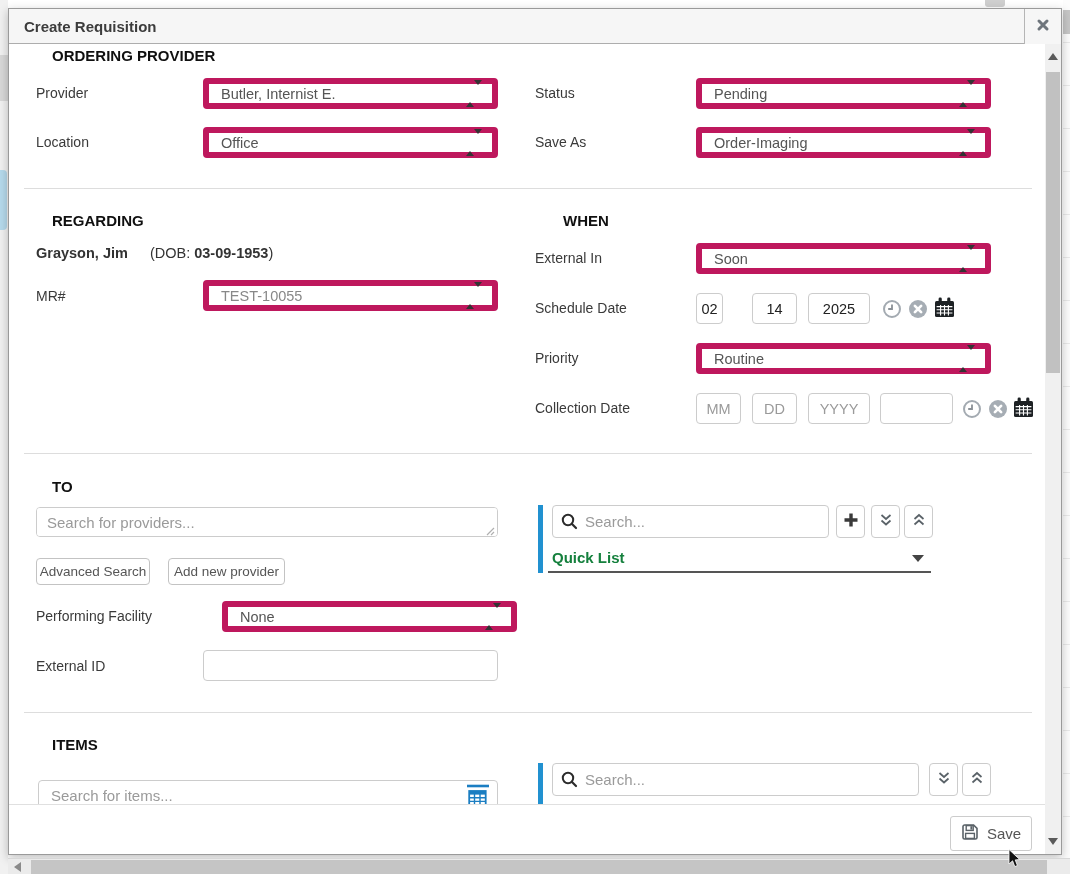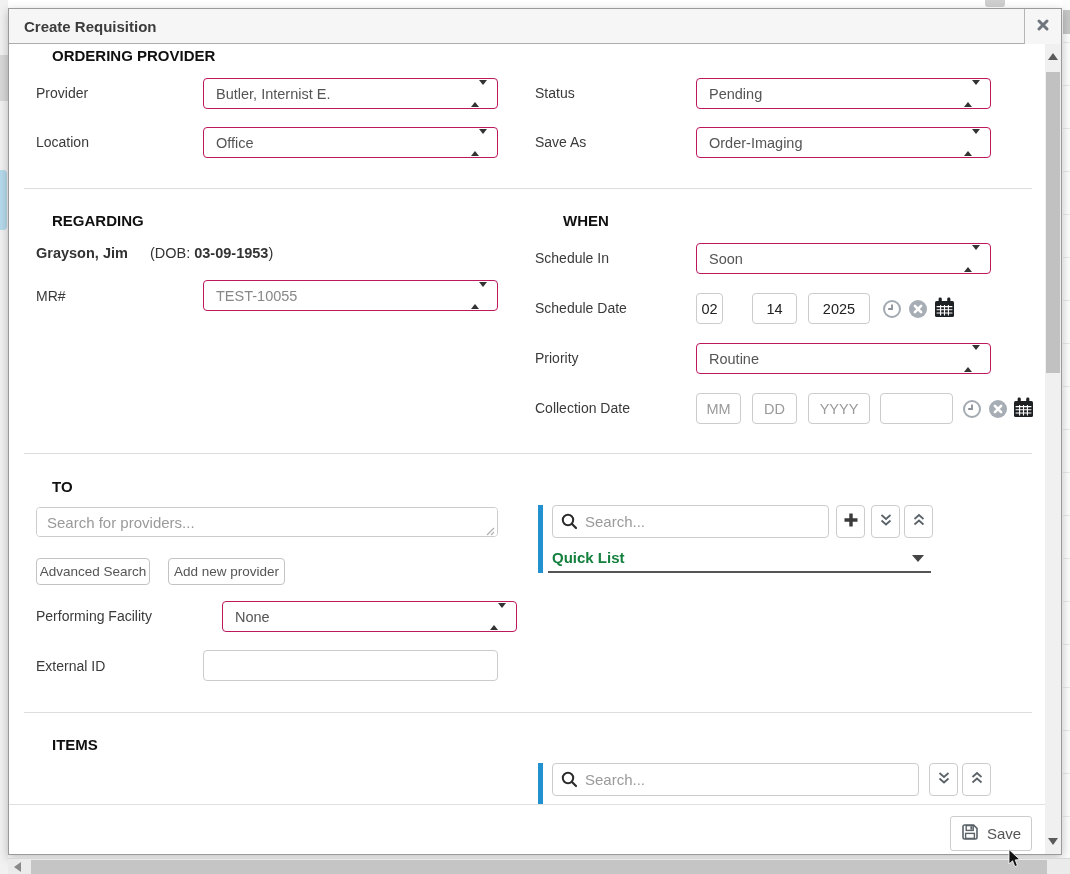--- a/index.html
+++ b/index.html
@@ -19,21 +19,21 @@
          box-shadow:0 3px 9px rgba(0,0,0,.25);}
   .mhead{left:0;top:0;width:100%;height:35px;background:#f6f6f6;border-bottom:1px solid #adadad;}
   .mtitle{left:15px;top:0;height:35px;line-height:35px;font-size:15px;font-weight:bold;color:#3c3c3c;}
   .mclose{right:0;top:0;width:37px;height:35px;border-left:1px solid #b5b5b5;background:#f6f6f6;
           display:flex;align-items:center;justify-content:center;cursor:pointer;}
   
   .sech{font-size:15px;font-weight:bold;color:#101010;white-space:nowrap;margin-left:28px;}
   .lbl{font-size:14px;color:#3a3a3a;white-space:nowrap;}
   .hr{height:1px;background:#ddd;}
   
-  .select{height:31px;background:#fff;border:1px solid #be185d;border-radius:4px;cursor:pointer;text-decoration:underline;}
+  .select{height:31px;background:#fff;border:6px solid #be185d;border-radius:4px;cursor:pointer;text-decoration:underline;}
   .select .val{position:absolute;left:12px;top:50%;transform:translateY(-50%);
                font-size:14.5px;color:#555;white-space:nowrap;}
   .select .val.lighter{color:#888;}
   .updown{position:absolute;right:10px;top:50%;transform:translateY(-50%);}
   .updown .tu{width:0;height:0;border-left:4.5px solid transparent;border-right:4.5px solid transparent;
               border-bottom:5.5px solid #333;margin-bottom:3px;}
   .updown .td{width:0;height:0;border-left:4.5px solid transparent;border-right:4.5px solid transparent;
               border-top:5.5px solid #333;}
   
   .inp{border:1px solid #ccc;border-radius:4px;font-family:inherit;font-size:14.5px;color:#222;
@@ -134,21 +134,21 @@
     </div>
 
     <div class="abs lbl" style="left:27px;top:279px;">MR#</div>
     <div class="abs select" style="left:194px;top:271px;width:295px;">
       <span class="val lighter">TEST-10055</span>
       <span class="updown"><span class="tu"></span><span class="td"></span></span>
     </div>
 
     <div class="abs sech" style="left:526px;top:203px;">WHEN</div>
 
-    <div class="abs lbl" style="left:526px;top:241px;">Schedule In</div>
+    <div class="abs lbl" style="left:526px;top:241px;">External In</div>
     <div class="abs select" style="left:687px;top:234px;width:295px;">
       <span class="val">Soon</span>
       <span class="updown"><span class="tu"></span><span class="td"></span></span>
     </div>
 
     <div class="abs lbl" style="left:526px;top:291px;">Schedule Date</div>
     <input class="abs inp date" style="left: 687px; top: 284px; width: 27px;" value="02">
     <input class="abs inp date" style="left: 743px; top: 284px; width: 45px;" value="14">
     <input class="abs inp date" style="left: 799px; top: 284px; width: 62px;" value="2025">
     <span class="abs iconbtn" style="left:873px;top:290px;">
@@ -265,20 +265,31 @@
       <span class="updown"><span class="tu"></span><span class="td"></span></span>
     </div>
 
     <div class="abs lbl" style="left:27px;top:649px;">External ID</div>
     <input class="abs inp" style="left: 194px; top: 641px; width: 295px; height: 31px; padding: 0px 10px;">
 
     <div class="abs hr" style="left:15px;top:703px;width:1008px;"></div>
 
     <div class="abs sech" style="left:15px;top:727px;">ITEMS</div>
 
+    <div class="abs clip" style="left:29px;top:771px;width:460px;height:24px;">
+      <input class="inp" style="width: 460px; height: 31px; padding: 0px 36px 0px 12px; font-size: 15px;" placeholder="Search for items...">
+      <span class="abs iconbtn" style="right:8px;top:4px;">
+        <svg width="24" height="22" viewBox="0 0 24 22">
+            <path d="M1 2 H23" stroke="#1b7ec2" stroke-width="2.6"></path>
+            <rect x="3.2" y="7" width="16.5" height="14" fill="none" stroke="#1b7ec2" stroke-width="1.8"></rect>
+            <rect x="3.2" y="7" width="16.5" height="3.6" fill="#1b7ec2"></rect>
+            <path d="M8.5 7 V21 M14 7 V21 M3.2 13.8 H19.7 M3.2 17.4 H19.7" stroke="#1b7ec2" stroke-width="1.4"></path>
+          </svg>
+      </span>
+    </div>
 
     <div class="abs accent" style="left:529px;top:754px;width:5px;height:41px;"></div>
     <div class="abs searchwrap" style="left:543px;top:754px;width:367px;">
       <input placeholder="Search..." style="">
       <span class="mag">
         <svg width="17" height="17" viewBox="0 0 17 17">
             <circle cx="7" cy="7" r="5.2" fill="none" stroke="#2b2b2b" stroke-width="2"></circle>
             <line x1="11" y1="11" x2="15" y2="15" stroke="#2b2b2b" stroke-width="2.2" stroke-linecap="round"></line>
           </svg>
       </span>

